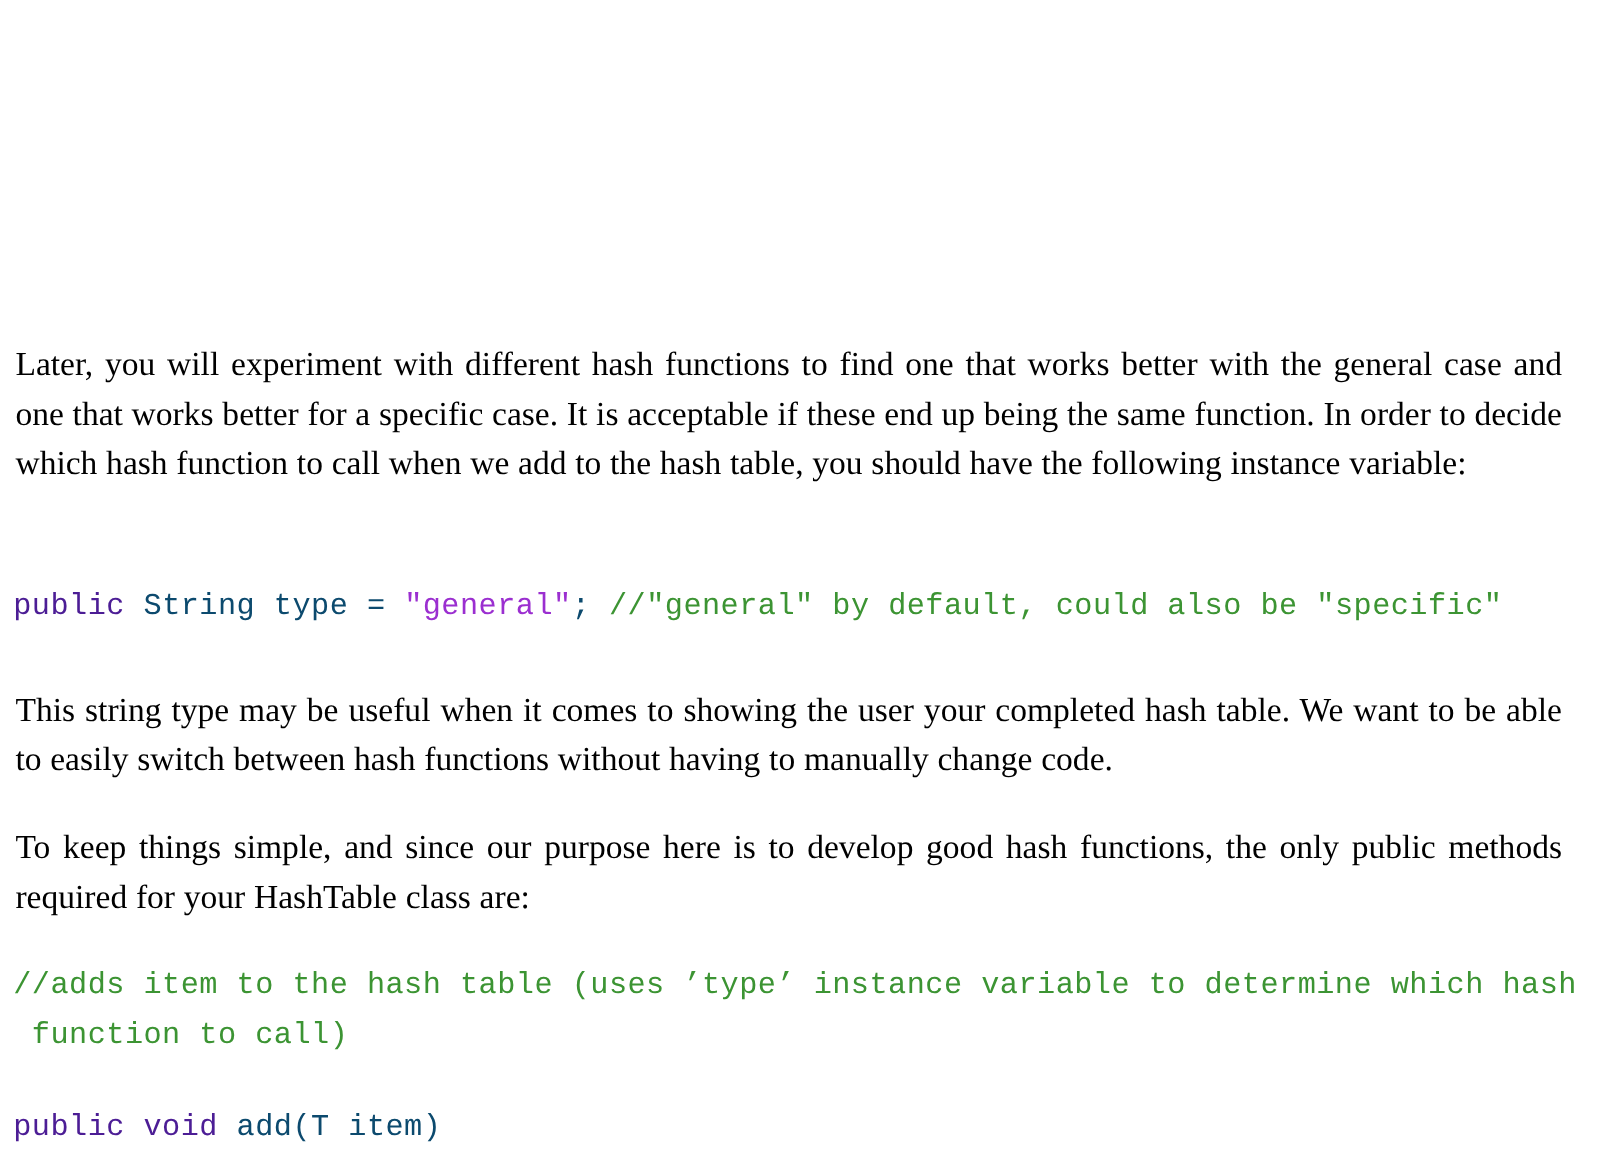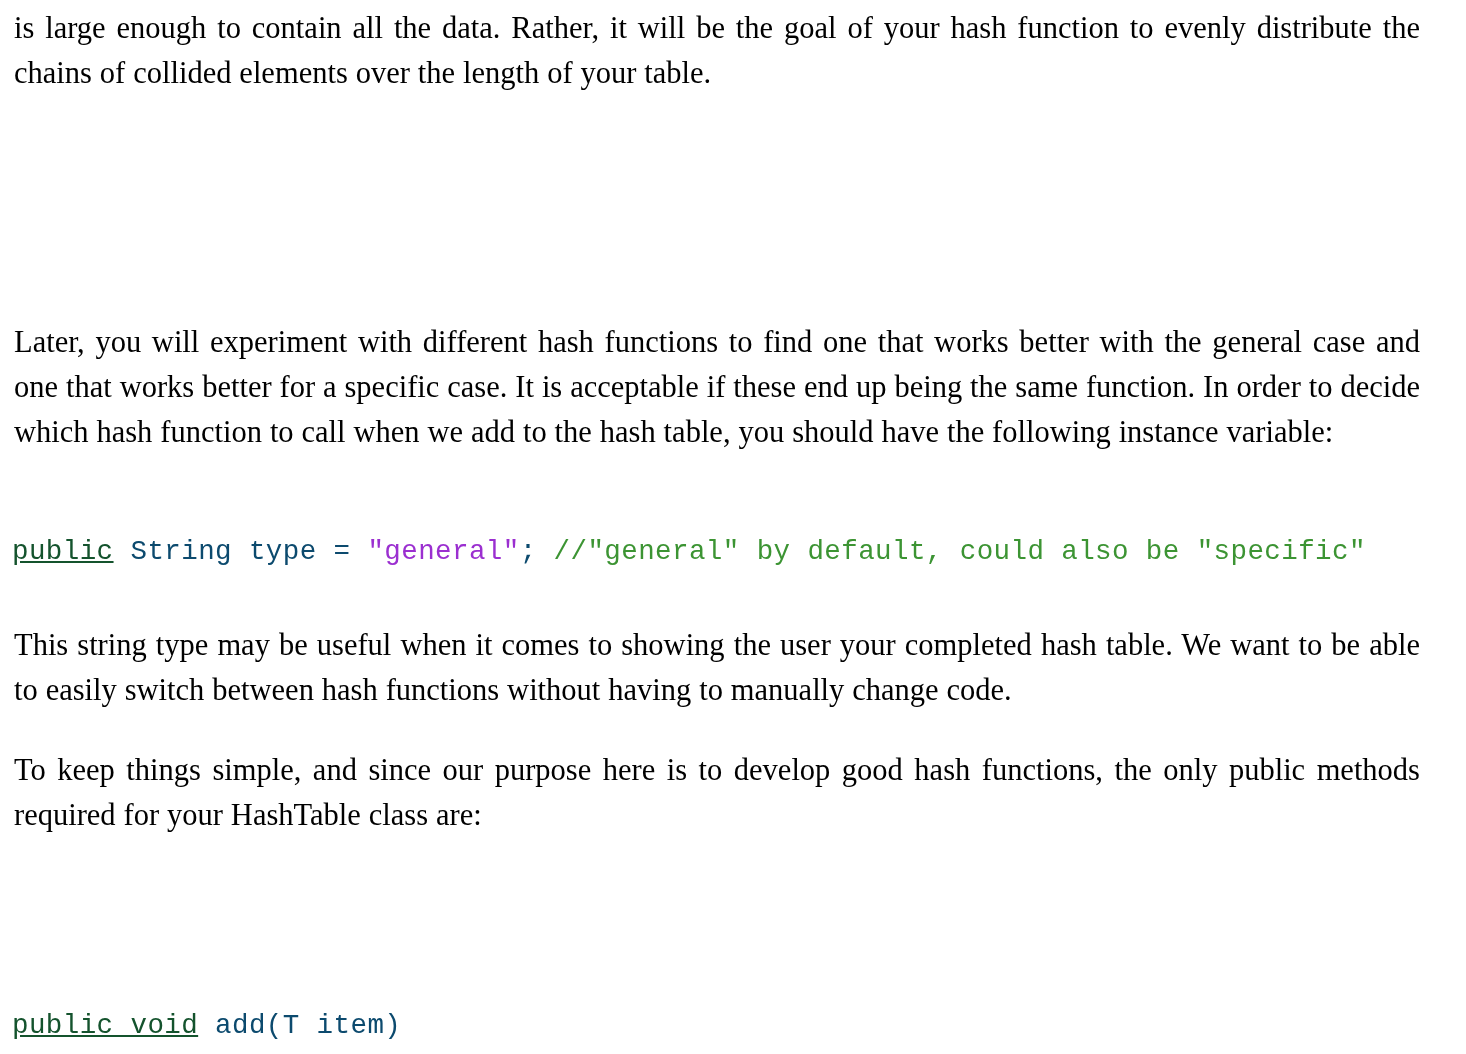--- a/index.html
+++ b/index.html
@@ -50,57 +50,54 @@
     position: absolute;
     left: 12px;
     font-family: "Liberation Mono", "DejaVu Sans Mono", monospace;
     font-size: 27.5px;
     line-height: 45px;
     white-space: pre;
     letter-spacing: 0.42px;
     color: #000000;
   }
 
-  .kw    { color: #14532d; text-decoration: underline; }
+  .kw    { color: #4c1d95; }
   .str   { color: #9b2fd0; }
   .cmt   { color: #3c9433; }
   .plain { color: #0c4a6e; }
 
   
   #code-type-decl { top: 529px; }
   #code-add-comment { top: 874px; }
   #code-add-sig { top: 1003px; }
 
   #para-1 { top: 6px; }
   #para-2 { top: 133px; }
-  #para-3 { top: 320px; }
+  #para-3 { top: 309px; }
   #para-4 { top: 623px; }
   #para-5 { top: 748px; }
 </style>
 </head>
 <body>
 
 <div class="page">
 
-  <div class="textcol" id="para-1">
-    <p class="para">is large enough to contain all the data. Rather, it will be the goal of your hash function to evenly distribute the chains of collided elements over the length of your table.</p>
-  </div>
 
 
   <div class="textcol" id="para-3">
     <p class="para">Later, you will experiment with different hash functions to find one that works better with the general case and one that works better for a specific case. It is acceptable if these end up being the same function. In order to decide which hash function to call when we add to the hash table, you should have the following instance variable:</p>
   </div>
 
   <div class="code" id="code-type-decl"><span class="kw">public</span><span class="plain"> String type = </span><span class="str">"general"</span><span class="plain">;</span><span class="cmt"> //"general" by default, could also be "specific"</span></div>
 
   <div class="textcol" id="para-4">
     <p class="para">This string type may be useful when it comes to showing the user your completed hash table. We want to be able to easily switch between hash functions without having to manually change code.</p>
   </div>
 
   <div class="textcol" id="para-5">
     <p class="para">To keep things simple, and since our purpose here is to develop good hash functions, the only public methods required for your HashTable class are:</p>
   </div>
 
-  <div class="code cmt" id="code-add-comment"><br></div>
+  <div class="code cmt" id="code-add-comment"><span>//adds item to the hash table (uses ’type’ instance variable to determine which hash</span><br><span> function to call)</span></div>
 
   <div class="code" id="code-add-sig"><span class="kw">public void</span><span class="plain"> add(T item)</span></div>
 
 </div>
 
 </body></html>

